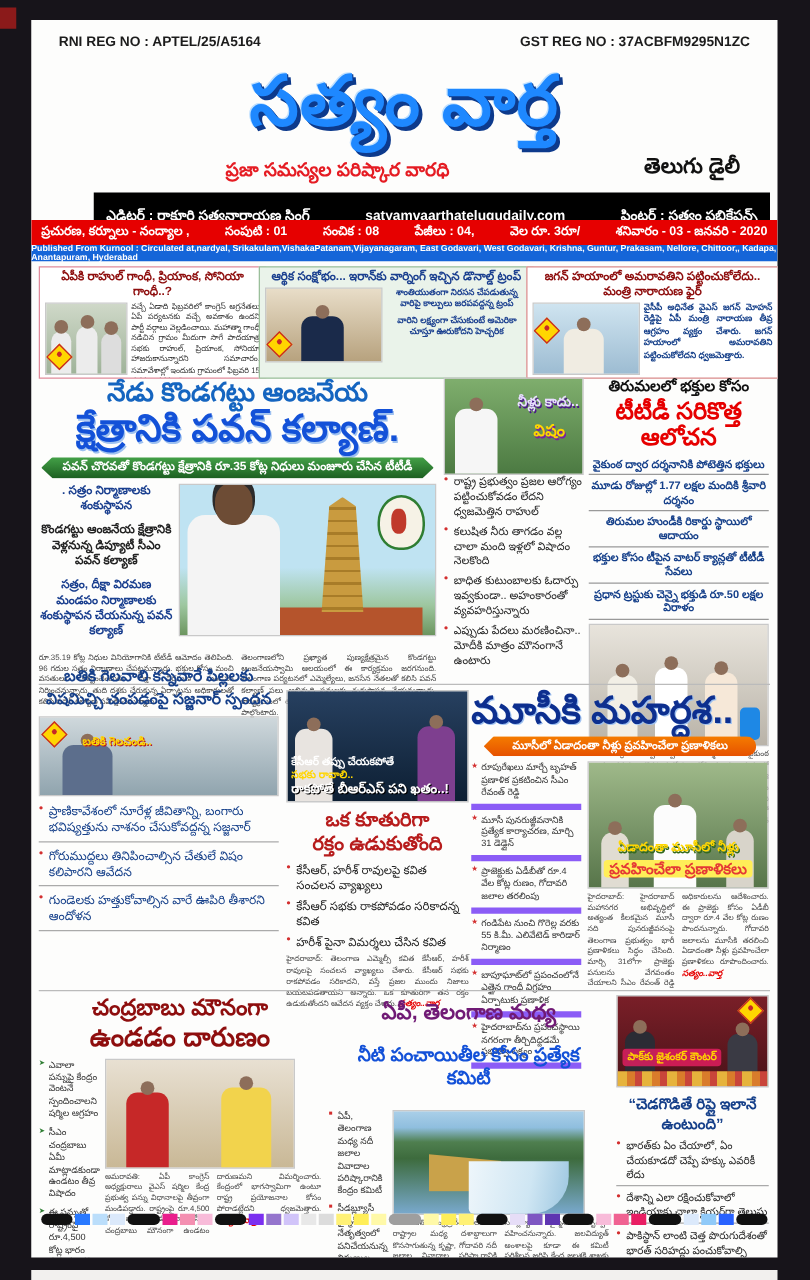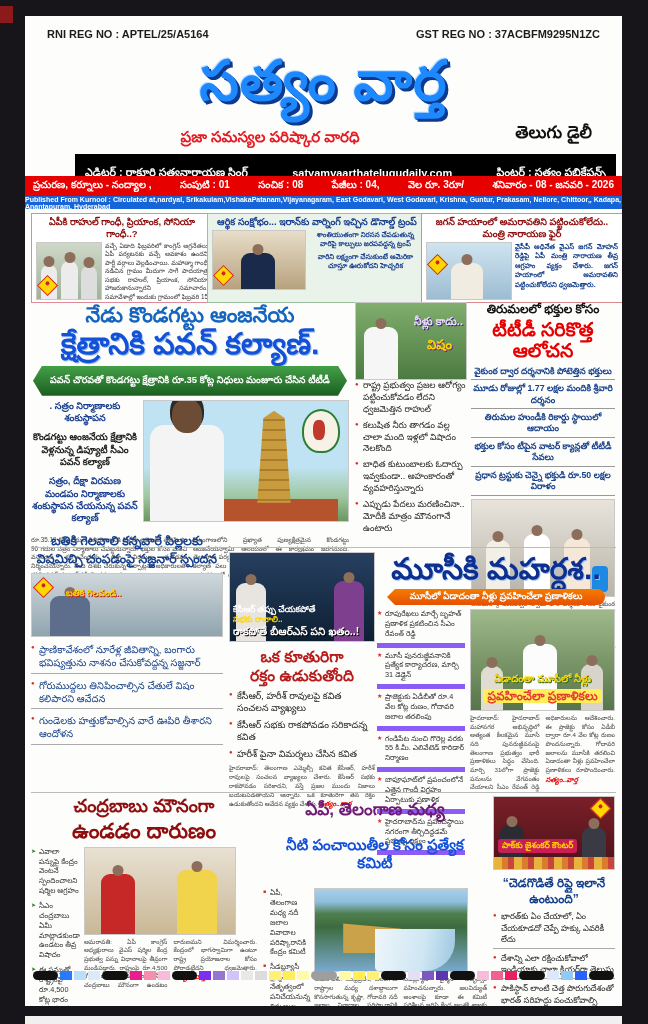--- a/index.html
+++ b/index.html
@@ -39,21 +39,21 @@
        width:11px;height:11px;border-radius:50%;background:#8d6e5a;}
   .stamp{position:absolute;width:13px;height:13px;background:#ffd600;border:1.5px solid #c62828;
        transform:rotate(45deg);}
   .stamp::after{content:'';position:absolute;left:3px;top:3px;width:4px;height:4px;border-radius:50%;background:#c62828;}
 
   
   #pawan{top:286px;left:6px;width:318px;}
   #pawan-h1{font-size:21px;color:#1565c0;font-weight:bold;text-align:center;margin:0;line-height:1.2;}
   #pawan-h2{font-size:30px;color:#1351d8;font-weight:bold;text-align:center;margin:0;line-height:1.15;
        text-shadow:1px 1px 0 #9ec1f0;}
-  #pawan-ribbon{margin:4px 2px;height:30px;background:linear-gradient(#43a047,#1b5e20);color:#fff;
+  #pawan-ribbon{margin:4px 2px;height:17px;background:linear-gradient(#43a047,#1b5e20);color:#fff;
        font-size:9.5px;font-weight:bold;display:flex;align-items:center;justify-content:center;
        clip-path:polygon(0 50%,9px 0,calc(100% - 9px) 0,100% 50%,calc(100% - 9px) 100%,9px 100%);}
   #pawan-cols{display:flex;gap:4px;}
   #pawan-points{width:108px;}
   #pawan-points .pt{font-size:9.5px;font-weight:bold;color:#1a3f8f;text-align:center;
        line-height:1.3;margin-bottom:7px;}
   #pawan-points .pt:nth-child(2){color:#222;}
   #pawan-photo{width:204px;height:120px;background:linear-gradient(#bfe3f2 55%,#9ec7a0 80%,#6c955f);}
   .gopuram{position:absolute;left:92px;bottom:18px;width:76px;height:92px;
        background:repeating-linear-gradient(#c99b3f 0 8px,#a87c28 8px 10px);
@@ -107,21 +107,21 @@
   #kavitha-photo{height:88px;background:linear-gradient(#274060,#0d1f33);}
   .kav-ol{position:absolute;left:3px;bottom:3px;line-height:1.25;}
   .kav-ol .l1{font-size:8.5px;color:#fff;font-weight:bold;}
   .kav-ol .l2{font-size:8.5px;color:#ffd600;font-weight:bold;}
   .kav-ol .l3{font-size:10.5px;color:#fff;font-weight:bold;text-shadow:1px 1px 0 #000;}
   #kavitha-h{font-size:15.5px;font-weight:bold;color:#b71c1c;text-align:center;line-height:1.25;margin:5px 0 4px;}
   #kavitha .blist .b{font-size:9.3px;}
   #kavitha-body{font-size:6.2px;color:#444;text-align:justify;line-height:1.4;margin-top:2px;}
 
   #musi{top:536px;left:352px;width:238px;}
-  #musi-h{font-size:30px;font-weight:bold;color:#0d2f8f;text-align:center;margin:0;line-height:1.1;
+  #musi-h{font-size:30px;font-weight:bold;color:#0d2f8f;margin:0;line-height:1.1;
        text-shadow:1px 1px 0 #9ec1f0;}
   #musi-ribbon{margin:4px 10px;height:16px;background:linear-gradient(#f57c00,#e65100);color:#fff;
        font-size:9px;font-weight:bold;display:flex;align-items:center;justify-content:center;
        border-radius:3px 10px 10px 3px;clip-path:polygon(0 50%,8px 0,100% 0,100% 100%,8px 100%);}
   #musi-cols{display:flex;gap:5px;}
   #musi-stars{width:88px;}
   #musi-stars .st{position:relative;padding-left:8px;font-size:7.3px;color:#333;line-height:1.35;
        border-bottom:5px solid #8b5cf6;padding-bottom:4px;margin-bottom:3px;}
   #musi-stars .st::before{content:'★';position:absolute;left:0;top:0;font-size:6px;color:#d32f2f;}
   #musi-right{flex:1;}
@@ -187,21 +187,21 @@
     <span>ఎడిటర్ : రాకూరి సత్యనారాయణ సింగ్</span>
     <span>satyamvaarthatelugudaily.com</span>
     <span>ప్రింటర్ : సత్యం పబ్లికేషన్స్</span>
   </div>
   <div class="abs" id="red-bar">
     <span>ప్రచురణ,  కర్నూలు - నంద్యాల ,</span>
     <span>సంపుటి : 01</span>
     <span>సంచిక : 08</span>
     <span>పేజీలు : 04,</span>
     <span>వెల రూ. 3రూ/</span>
-    <span>శనివారం - 08 - జనవరి - 2026</span>
+    <span>శనివారం - 03 - జనవరి - 2020</span>
   </div>
   <div class="abs" id="blue-bar">Published From  Kurnool : Circulated at,nardyal, Srikakulam,VishakaPatanam,Vijayanagaram, East Godavari, West Godavari, Krishna, Guntur, Prakasam, Nellore, Chittoor,, Kadapa, Anantapuram, Hyderabad</div>
 
   <div class="abs tcard" id="tcard-congress" style="left:6px;width:172px;">
     <h4>ఏపీకి రాహుల్ గాంధీ, ప్రియాంక, సోనియా గాంధీ..?</h4>
     <div class="trow">
       <div class="photo" style="width:64px;height:56px;background:linear-gradient(#cfd8c8,#9fb399);">
         <div class="person" style="left:4px;width:16px;height:34px;"></div>
         <div class="person" style="left:24px;width:17px;height:38px;"></div>
         <div class="person" style="left:44px;width:16px;height:33px;background:#ddd;"></div>

